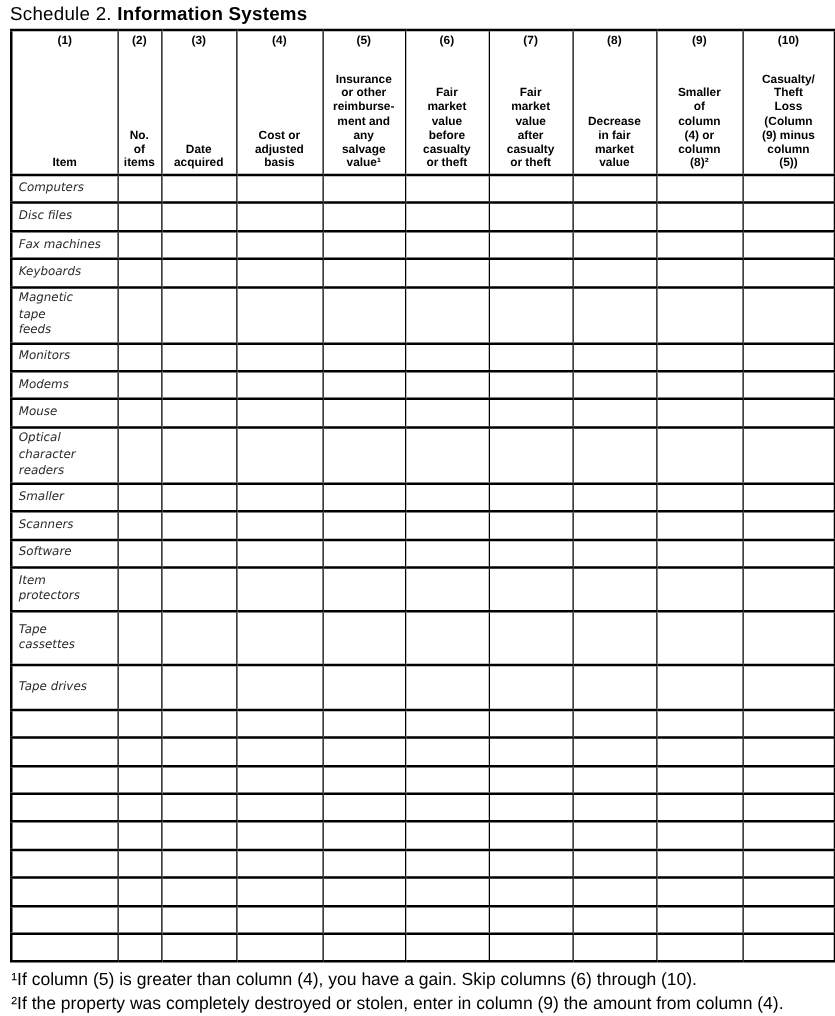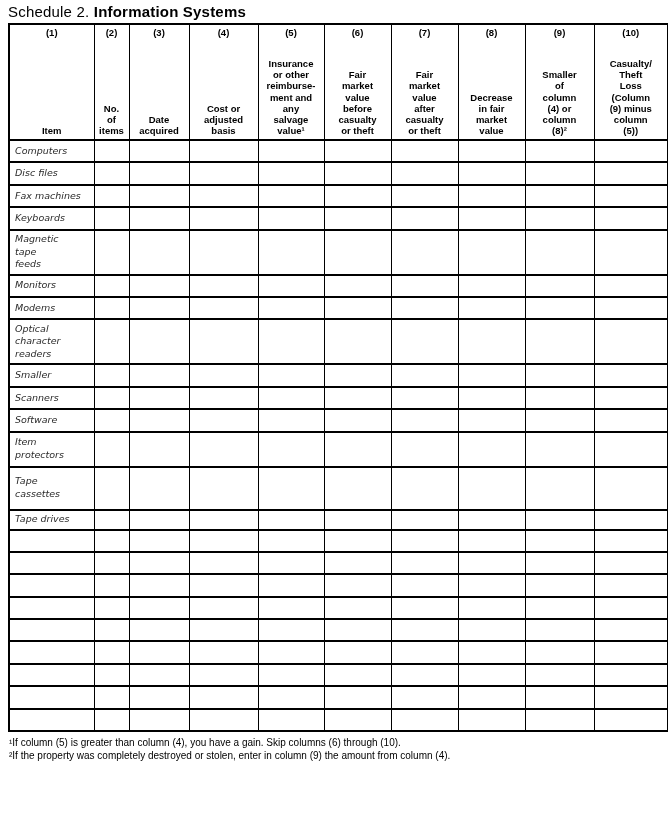--- a/index.html
+++ b/index.html
@@ -49,37 +49,37 @@
     height: 100%;
     text-align: center;
   }
   .colnum { line-height: 1.1; }
   .collabel { white-space: pre-line; line-height: 1.17; }
 
   tbody tr { height: 22.4px; }
   tbody tr.r-tall3 { height: 45px; }
   tbody tr.r-tall2 { height: 35px; }
   tbody tr.r-tall2b { height: 43px; }
-  tbody tr.r-last-item { height: 20px; }
+  tbody tr.r-last-item { height: 36px; }
 
   td.item-cell {
     font-family: "DejaVu Sans", sans-serif;
     font-style: italic;
     font-size: 9.5px;
     color: #2a2a2a;
     padding: 2px 2px 2px 5px;
     vertical-align: middle;
     white-space: pre-line;
     line-height: 1.35;
   }
   td.entry-cell { background: #fff; }
 
   .footnotes {
     margin: 4px 0 0 1px;
-    font-size: 10px;
+    font-size: 14px;
     line-height: 1.32;
   }
   .footnote { white-space: nowrap; }
 </style>
 </head>
 <body>
 
 <div class="page">
 
   <div class="title">
@@ -279,20 +279,32 @@
           <td class="entry-cell"></td>
           <td class="entry-cell"></td>
           <td class="entry-cell"></td>
           <td class="entry-cell"></td>
           <td class="entry-cell"></td>
           <td class="entry-cell"></td>
           <td class="entry-cell"></td>
           <td class="entry-cell"></td>
           <td class="entry-cell"></td>
         </tr>
+        <tr>
+          <td class="item-cell">Mouse</td>
+          <td class="entry-cell"></td>
+          <td class="entry-cell"></td>
+          <td class="entry-cell"></td>
+          <td class="entry-cell"></td>
+          <td class="entry-cell"></td>
+          <td class="entry-cell"></td>
+          <td class="entry-cell"></td>
+          <td class="entry-cell"></td>
+          <td class="entry-cell"></td>
+        </tr>
         <tr class="r-tall3">
           <td class="item-cell">Optical
 character
 readers</td>
           <td class="entry-cell"></td>
           <td class="entry-cell"></td>
           <td class="entry-cell"></td>
           <td class="entry-cell"></td>
           <td class="entry-cell"></td>
           <td class="entry-cell"></td>

